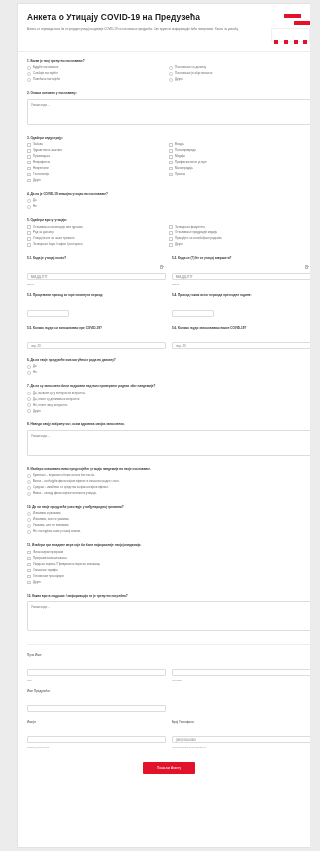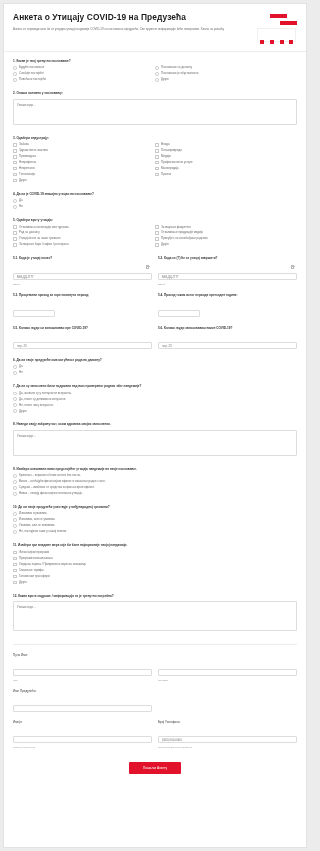--- a/index.html
+++ b/index.html
@@ -6,21 +6,21 @@
   html, body {
     margin: 0; padding: 0;
     width: 310px; height: 851px;
     background: #ececec;
     font-family: "Liberation Sans", sans-serif;
     overflow: hidden;
   }
   .page {
     width: 310px; height: 851px;
     background: #ececec;
-    padding: 3px 3px 0 3px;
+    padding: 3px 3px 0 17px;
   }
   .card {
     background: #ffffff;
     border: 1px solid #e2e2e2;
     width: 304px;
     min-height: 845px;
     padding: 0;
   }
   
   .header {

